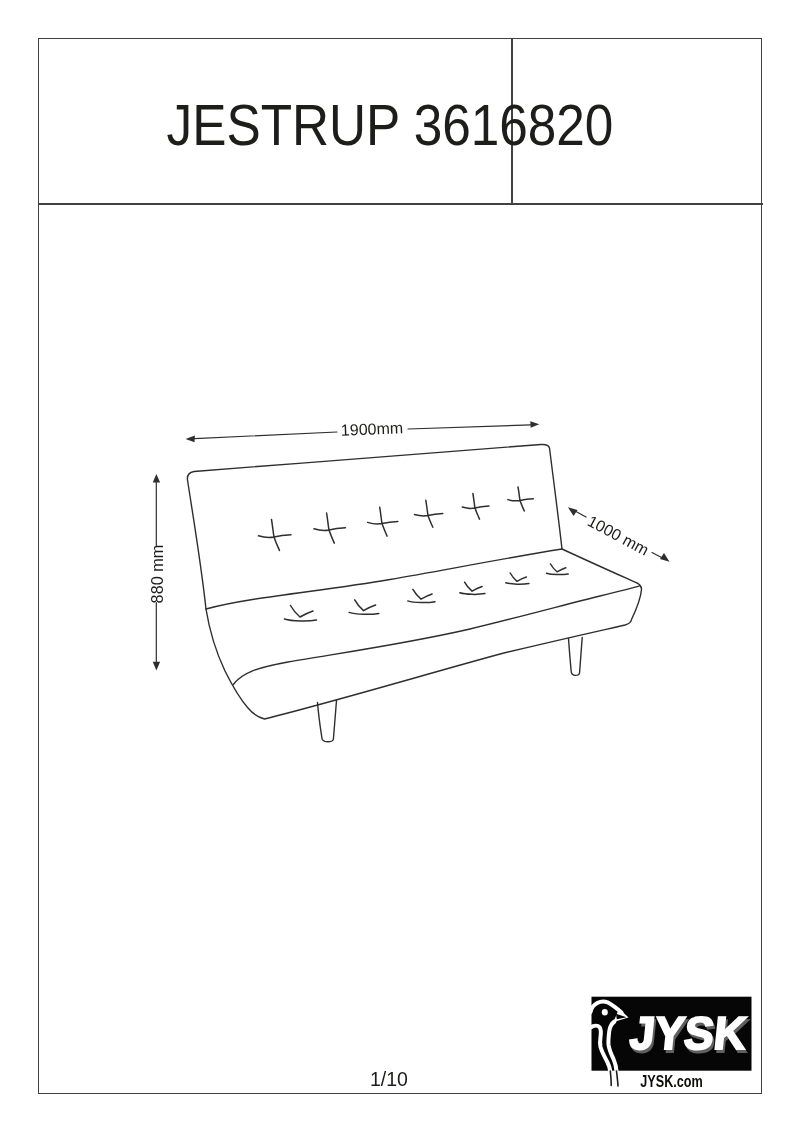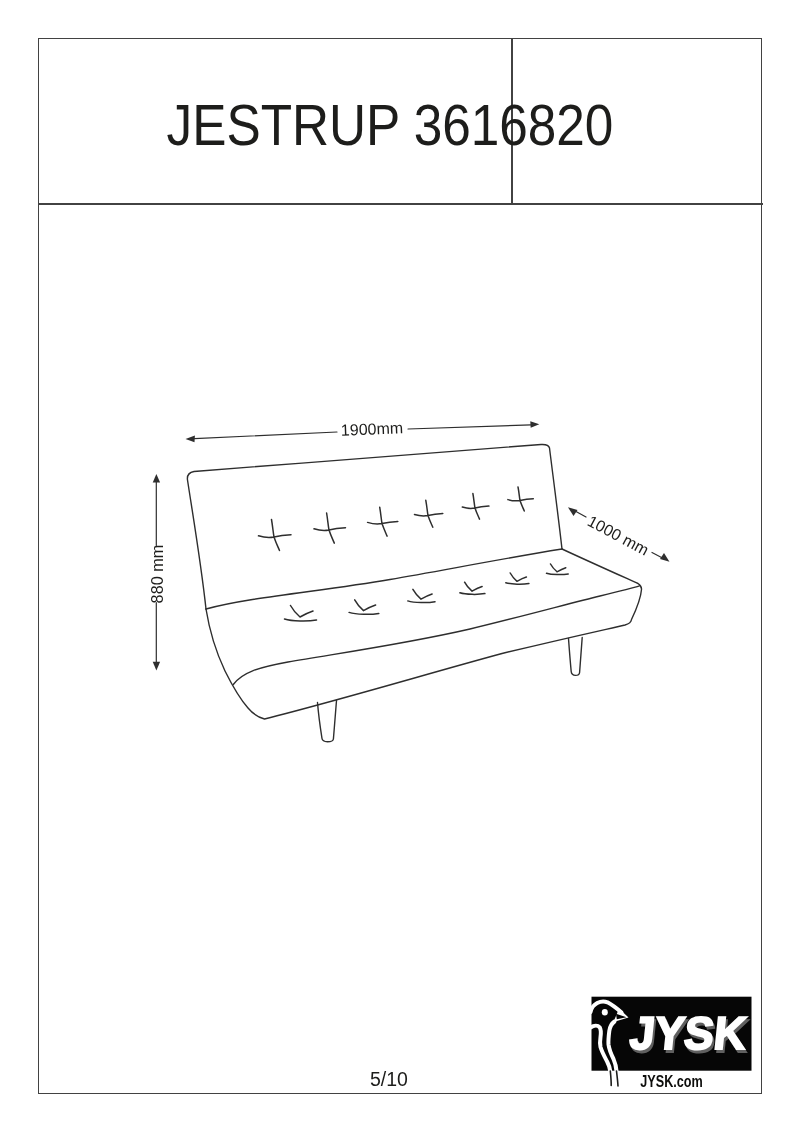--- a/index.html
+++ b/index.html
@@ -63,13 +63,13 @@
     <path d="M 626.5,1017.2 L 616,1013.8 L 616.8,1019.2 Z" fill="#060606"></path>
     <ellipse cx="604.8" cy="1012.3" rx="3" ry="3.2" fill="#ffffff"></ellipse>
     <path d="M 610.3,1071 C 610.8,1076 611.3,1081 611.2,1085.5 M 616.5,1071 C 617.1,1076 617.7,1081 618,1086" fill="none" stroke="#1d1d1b" stroke-width="1.6" stroke-linecap="round"></path>
     <g transform="skewX(-6)" font-weight="bold">
       <text x="744.3" y="1051.8" font-size="46" fill="#777777" textLength="116" lengthAdjust="spacingAndGlyphs" transform="translate(112.5 0)" text-anchor="end" stroke="#777777" stroke-width="2" opacity="0.8">JYSK</text>
       <text x="742.3" y="1049.5" font-size="46" fill="#ffffff" textLength="116" lengthAdjust="spacingAndGlyphs" transform="translate(112.5 0)" text-anchor="end" stroke="#ffffff" stroke-width="2">JYSK</text>
     </g>
     <text x="671.5" y="1086.5" font-size="16.3" font-weight="bold" fill="#0d0d0b" text-anchor="middle" textLength="62.5" lengthAdjust="spacingAndGlyphs">JYSK.com</text>
   </g>
 </svg>
-<div id="pagenum">5/10</div>
+<div id="pagenum">1/10</div>
 
 </body></html>

